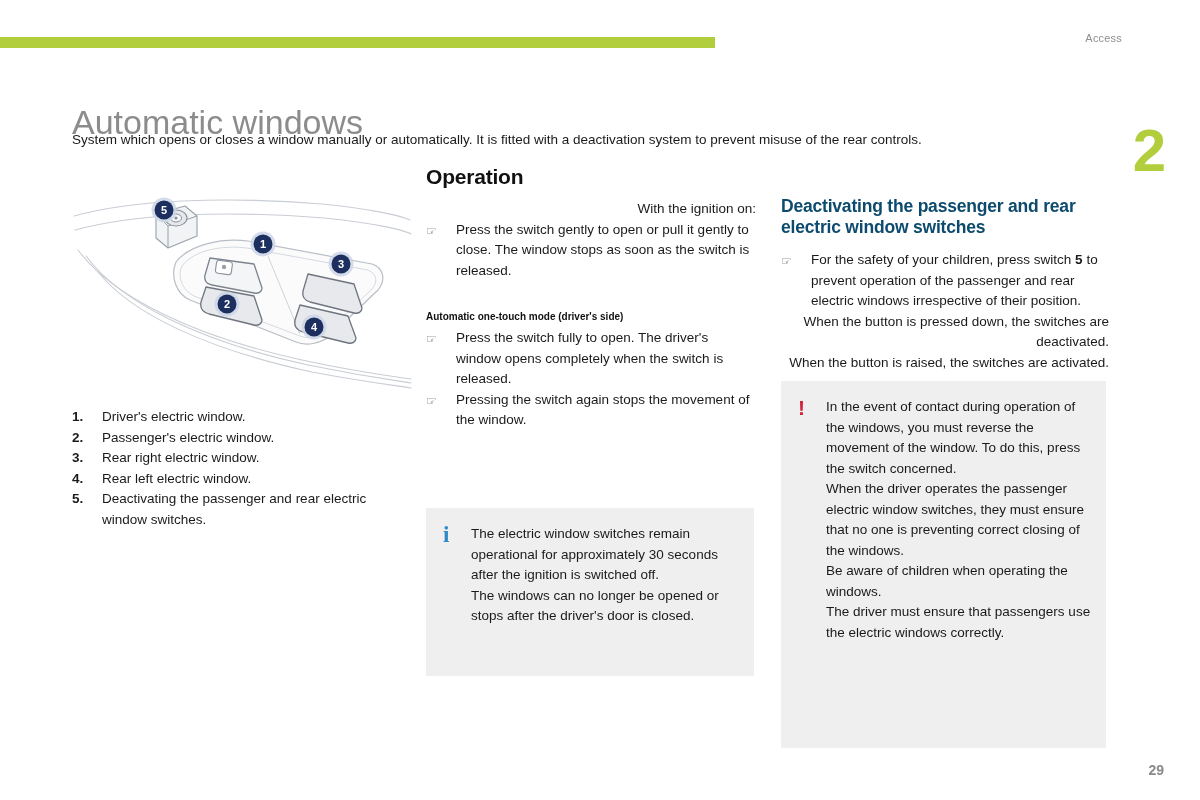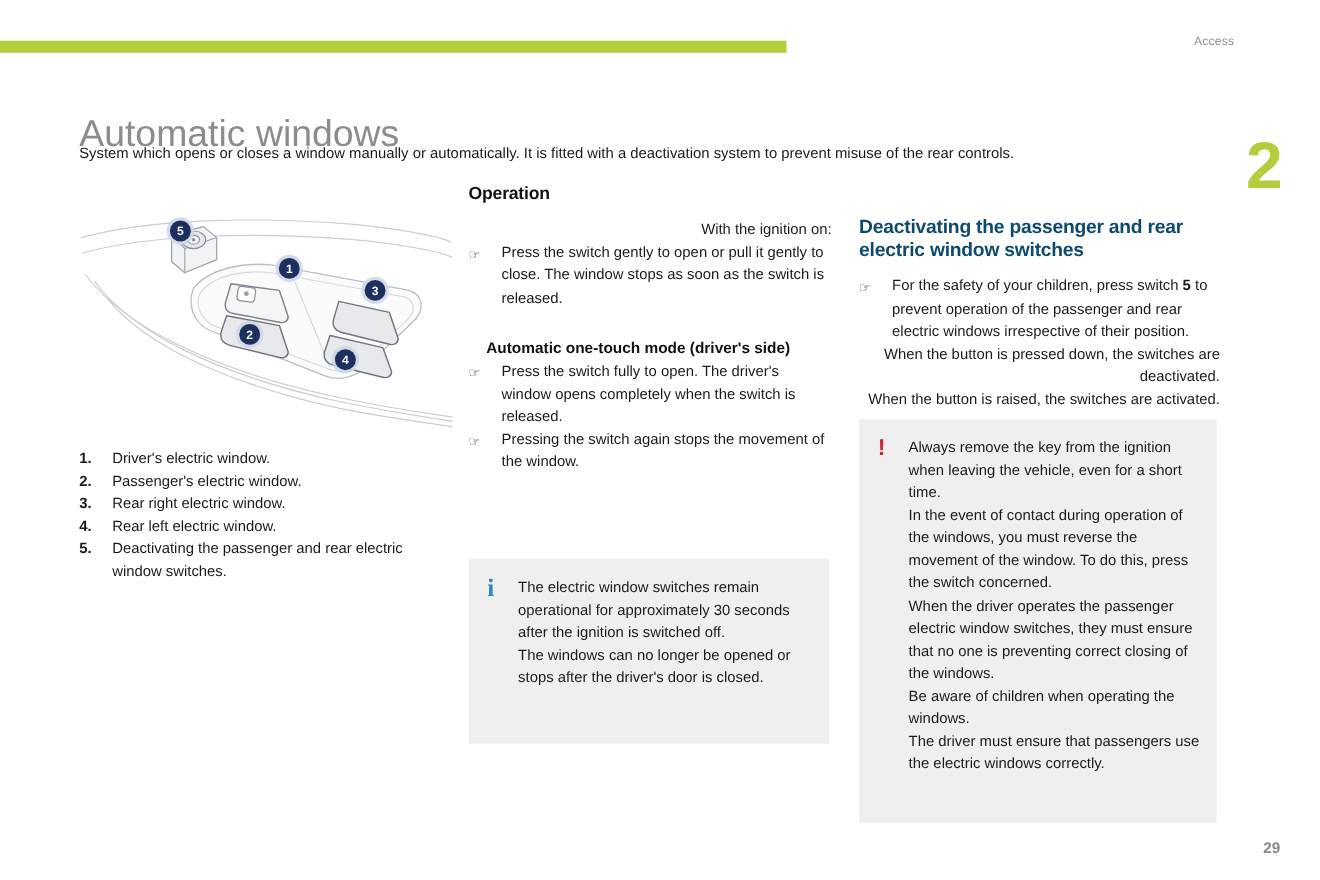--- a/index.html
+++ b/index.html
@@ -114,29 +114,29 @@
     width: 30px;
     flex: 0 0 30px;
   }
   .num-list .txt {
     flex: 1 1 auto;
   }
 
   
   h2.op-heading {
     margin: 0 0 10px 0;
-    font-size: 16px;
+    font-size: 21px;
     line-height: 24px;
     font-weight: bold;
     color: #111;
     letter-spacing: -0.2px;
   }
   h3.sub-heading {
-    margin: 0 0 2px 16px;
-    font-size: 14px;
+    margin: 0 0 2px 0;
+    font-size: 10px;
     line-height: 19px;
     font-weight: bold;
     color: #111;
   }
   h2.right-heading {
     margin: 0 0 12px 0;
     font-size: 17.5px;
     line-height: 21px;
     font-weight: bold;
     color: #0c4a6e;
@@ -389,21 +389,20 @@
     <div>The electric window switches remain operational for approximately 30 seconds after the ignition is switched off.</div>
     <div>The windows can no longer be opened or stops after the driver's door is closed.</div>
   </div>
 </div>
 
 <div class="warn-box callout">
   <div class="cicon">
     <span class="icon-warn">!</span>
   </div>
   <div class="ctext">
-    <div>Always remove the key from the ignition when leaving the vehicle, even for a short time.</div>
     <div>In the event of contact during operation of the windows, you must reverse the movement of the window. To do this, press the switch concerned.</div>
     <div>When the driver operates the passenger electric window switches, they must ensure that no one is preventing correct closing of the windows.</div>
     <div>Be aware of children when operating the windows.</div>
     <div>The driver must ensure that passengers use the electric windows correctly.</div>
   </div>
 </div>
 
 <div class="page-number">29</div>
 
 </body></html>

